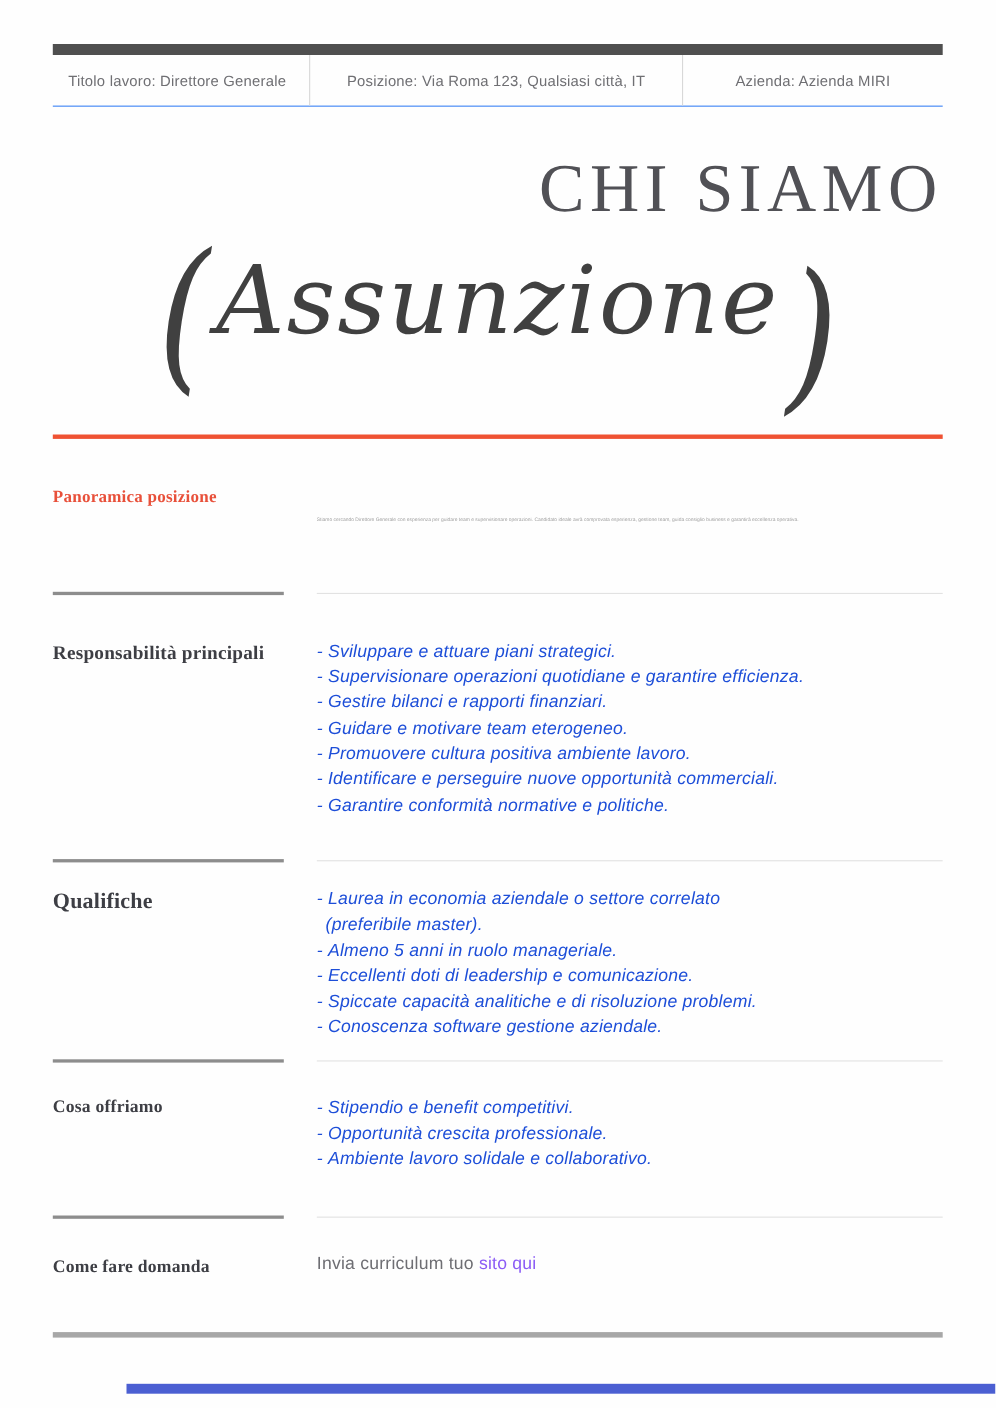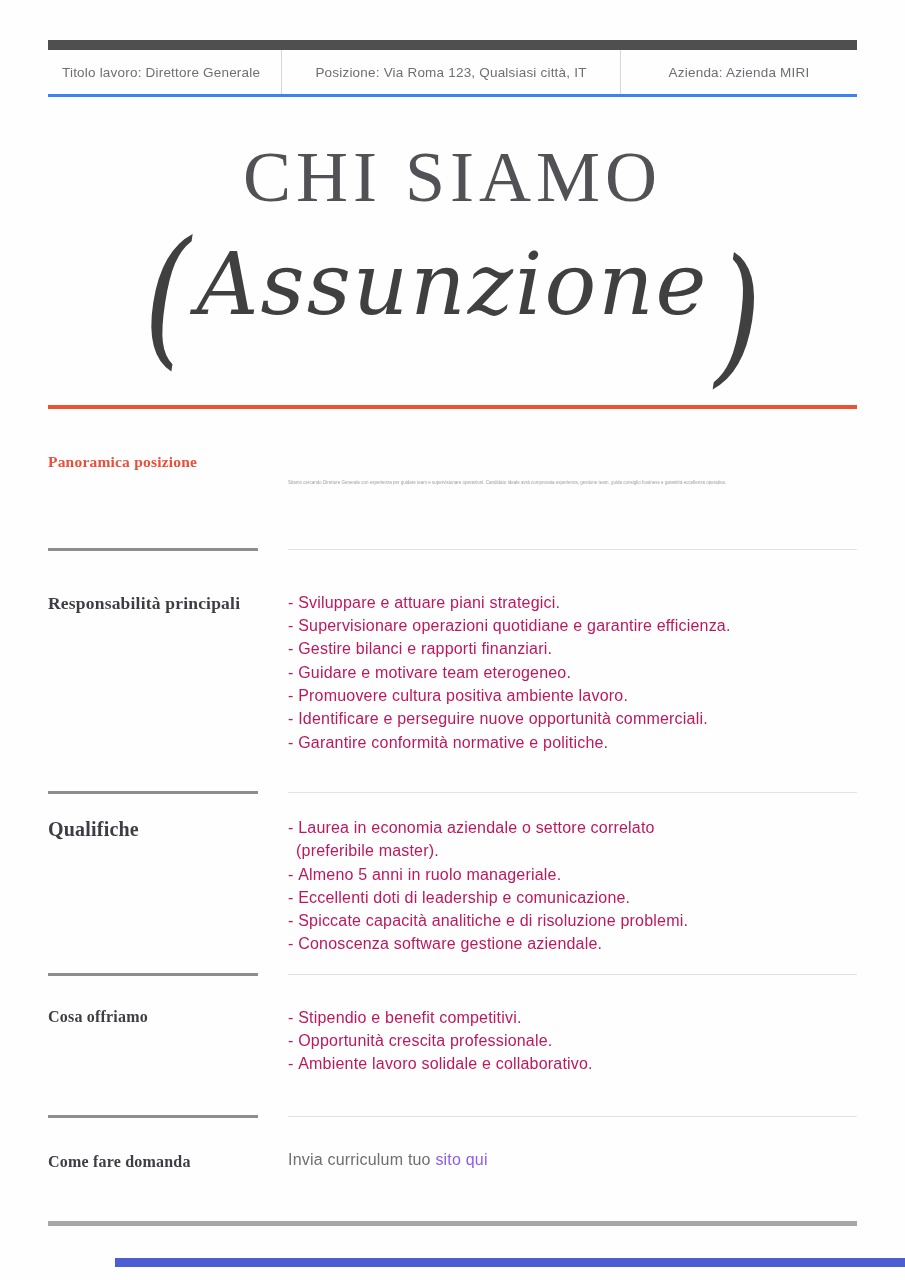--- a/index.html
+++ b/index.html
@@ -7,34 +7,34 @@
   body { background:#ffffff; }
   .page {
     position:relative; width:905px; height:1280px; margin:0 auto;
     background:#fefefe; overflow:hidden;
     font-family:"Liberation Sans", sans-serif;
   }
   .content { margin:0 48px; width:809px; }
 
   
   .top-accent-bar { margin-top:40px; height:10px; background:#4f4f4f; }
-  .header-row { display:flex; align-items:stretch; height:47px; border-bottom:3px solid #3b82f6; }
+  .header-row { display:flex; align-items:stretch; height:47px; border-bottom:1px solid #3b82f6; }
   .hcell {
     display:flex; align-items:center; font-size:13.5px; color:#6f6f73;
     letter-spacing:0.2px; white-space:nowrap;
   }
   .hcell:nth-child(1){ flex:0 0 233px; padding-left:14px; justify-content:flex-start; }
   .hcell:nth-child(2){ flex:1; justify-content:center; border-left:1px solid #d8d8d8; border-right:1px solid #d8d8d8; }
   .hcell:nth-child(3){ flex:0 0 236px; justify-content:center; }
 
   
   .hero-title {
-    margin-top:44px; text-align:center;
+    margin-top:44px; text-align:right;
     font-family:"Liberation Serif", serif; font-weight:400;
-    font-size:72px; line-height:1; letter-spacing:5px; color:#515156;
+    font-size:62px; line-height:1; letter-spacing:5px; color:#515156;
   }
   .hero-script { margin-top:4px; text-align:center; color:#404040; white-space:nowrap; }
   .script-text {
     font-family:"DejaVu Serif", serif; font-style:italic; font-weight:400;
     font-size:86px; line-height:1; letter-spacing:2px;
   }
   .paren {
     display:inline-block; font-family:"DejaVu Serif", serif; font-style:italic;
     font-size:150px; line-height:0.6; vertical-align:baseline;
   }
@@ -65,22 +65,22 @@
   .sec-title {
     margin:2px 0 0; font-family:"Liberation Serif", serif; font-weight:700;
     color:#3d3e44; letter-spacing:0.2px; line-height:1.15;
   }
   .t-17 { font-size:17.5px; }
   .t-19 { font-size:16px; }
   .t-20 { font-size:20px; }
 
   ul.bullets { margin:0; padding:0; list-style:none; }
   ul.bullets li {
-    font-size:16px; line-height:23.3px; color:#be185d;
-    padding-left:8px; text-indent:-8px; white-space:pre-line; letter-spacing:0.2px;
+    font-size:16px; line-height:23.3px; color:#1d4ed8;
+    padding-left:8px; text-indent:-8px; white-space:pre-line; letter-spacing:0.2px;font-style:italic;
   }
   ul.bullets li::before { content:"-\00a0"; }
 
   .sec-responsibilities { margin-top:40px; }
   .div-qualifications   { margin-top:37px; }
   .sec-qualifications   { margin-top:22px; }
   .div-offer            { margin-top:17px; }
   .sec-offer            { margin-top:30px; }
   .div-apply            { margin-top:39px; }
   .sec-apply            { margin-top:33px; }

